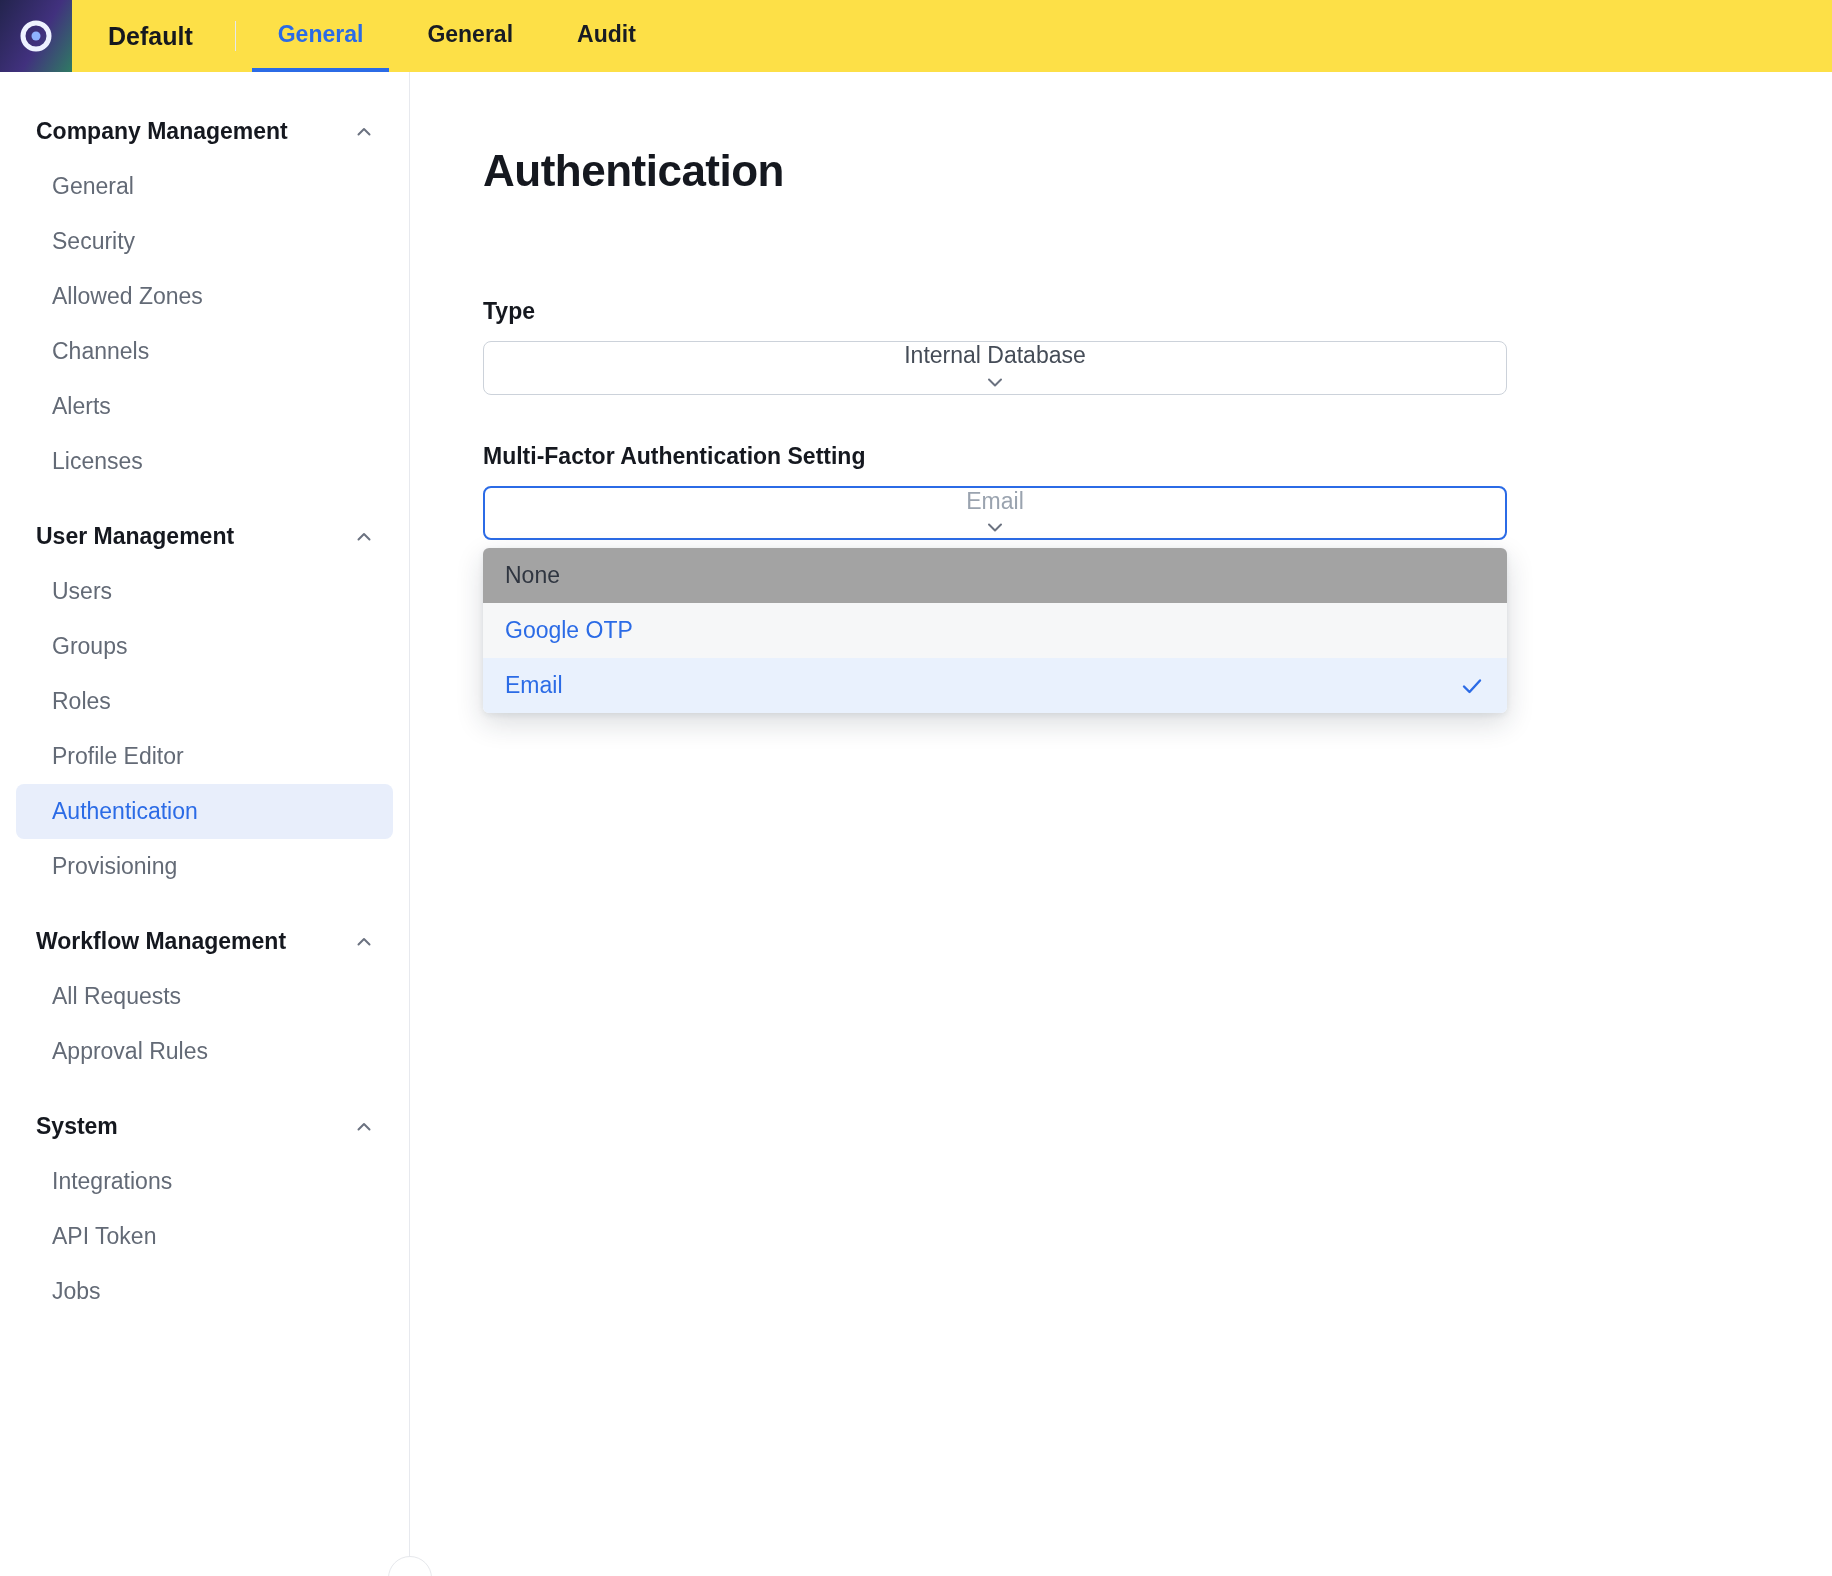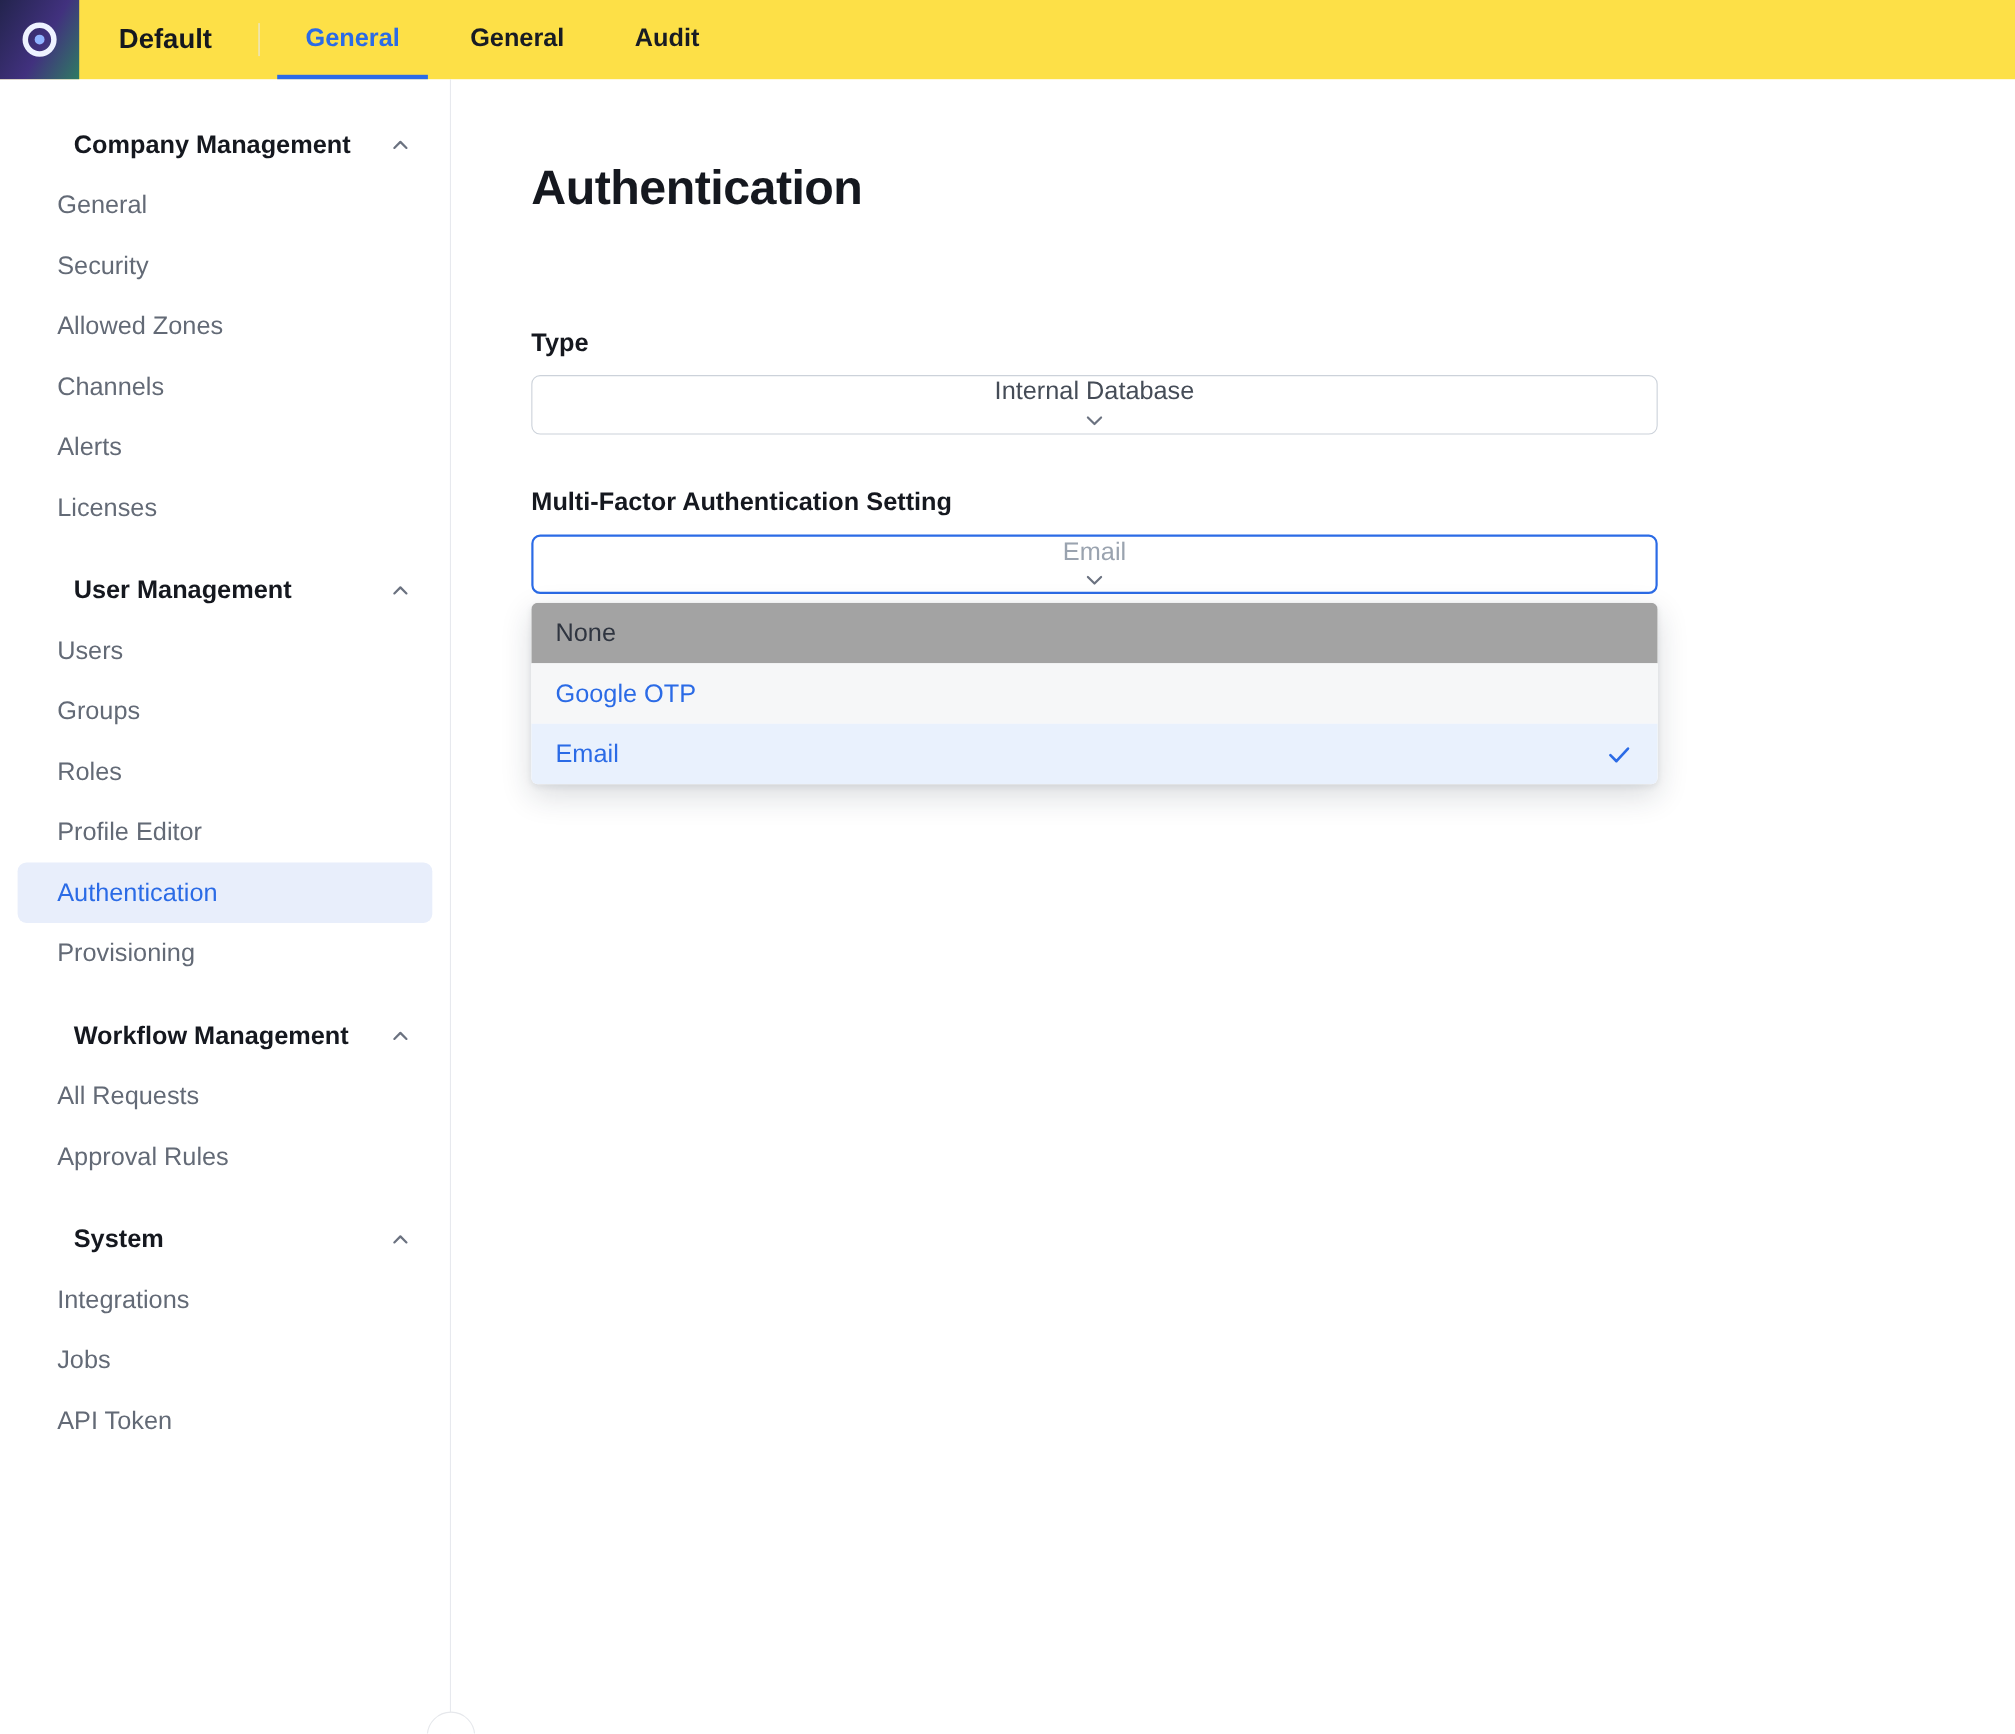--- a/index.html
+++ b/index.html
@@ -32,21 +32,21 @@
 
   
   .sidebar {
     width:410px; flex:0 0 410px; border-right:1px solid #e7e9ee;
     padding-top:28px; position:relative;
   }
   .section { margin-top:26px; }
   .section:first-child { margin-top:10px; }
   .section-header {
     display:flex; align-items:center; justify-content:space-between;
-    padding:8px 34px 8px 36px; cursor:pointer;margin-left:31px;
+    padding:8px 34px 8px 36px; cursor:pointer;
   }
   .section-title { font-size:23px; font-weight:700; color:#15181f; }
   .section-items { margin-top:6px; }
   .nav-item {
     height:55px; display:flex; align-items:center;
     margin:0 16px; padding-left:36px; border-radius:8px;
     font-size:23px; color:#636a76; cursor:pointer;
   }
   .nav-item.active { background:#e8eefb; color:#2b6be6; }
   .collapse-knob {
@@ -167,22 +167,22 @@
       <div class="section-header">
         <span class="section-title">System</span>
         <span class="icon">
           <svg width="22" height="22" viewBox="0 0 22 22">
               <polyline points="5.5,13.5 11,8 16.5,13.5" fill="none" stroke="#6b7280" stroke-width="2" stroke-linecap="round" stroke-linejoin="round"></polyline>
             </svg>
         </span>
       </div>
       <div class="section-items">
         <div class="nav-item">Integrations</div>
+        <div class="nav-item">API Token</div>
         <div class="nav-item">Jobs</div>
-        <div class="nav-item">API Token</div>
       </div>
     </div>
 
     <div class="collapse-knob"></div>
   </aside>
 
   <main class="content">
     <h1 class="page-title">Authentication</h1>
 
     <div class="field field-type">

